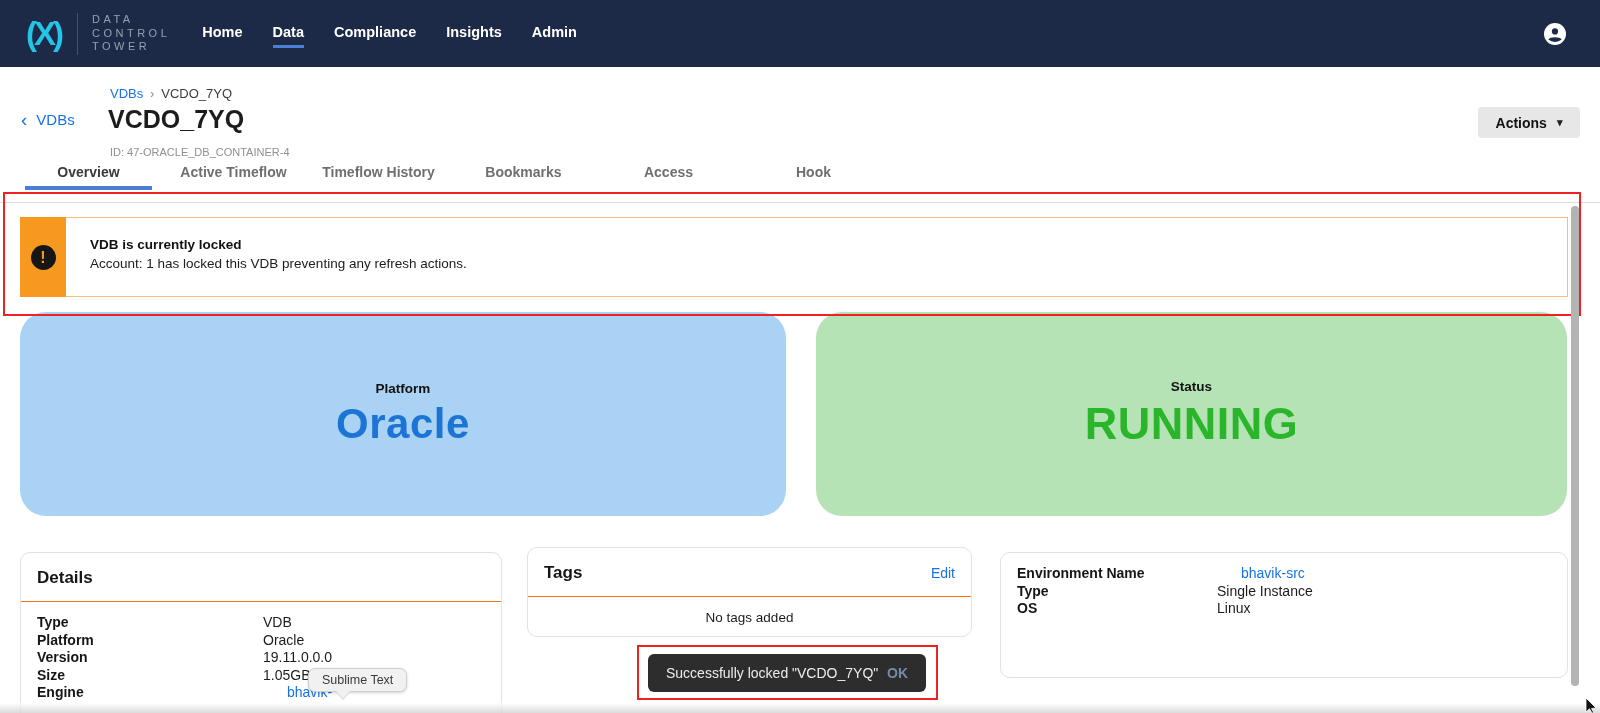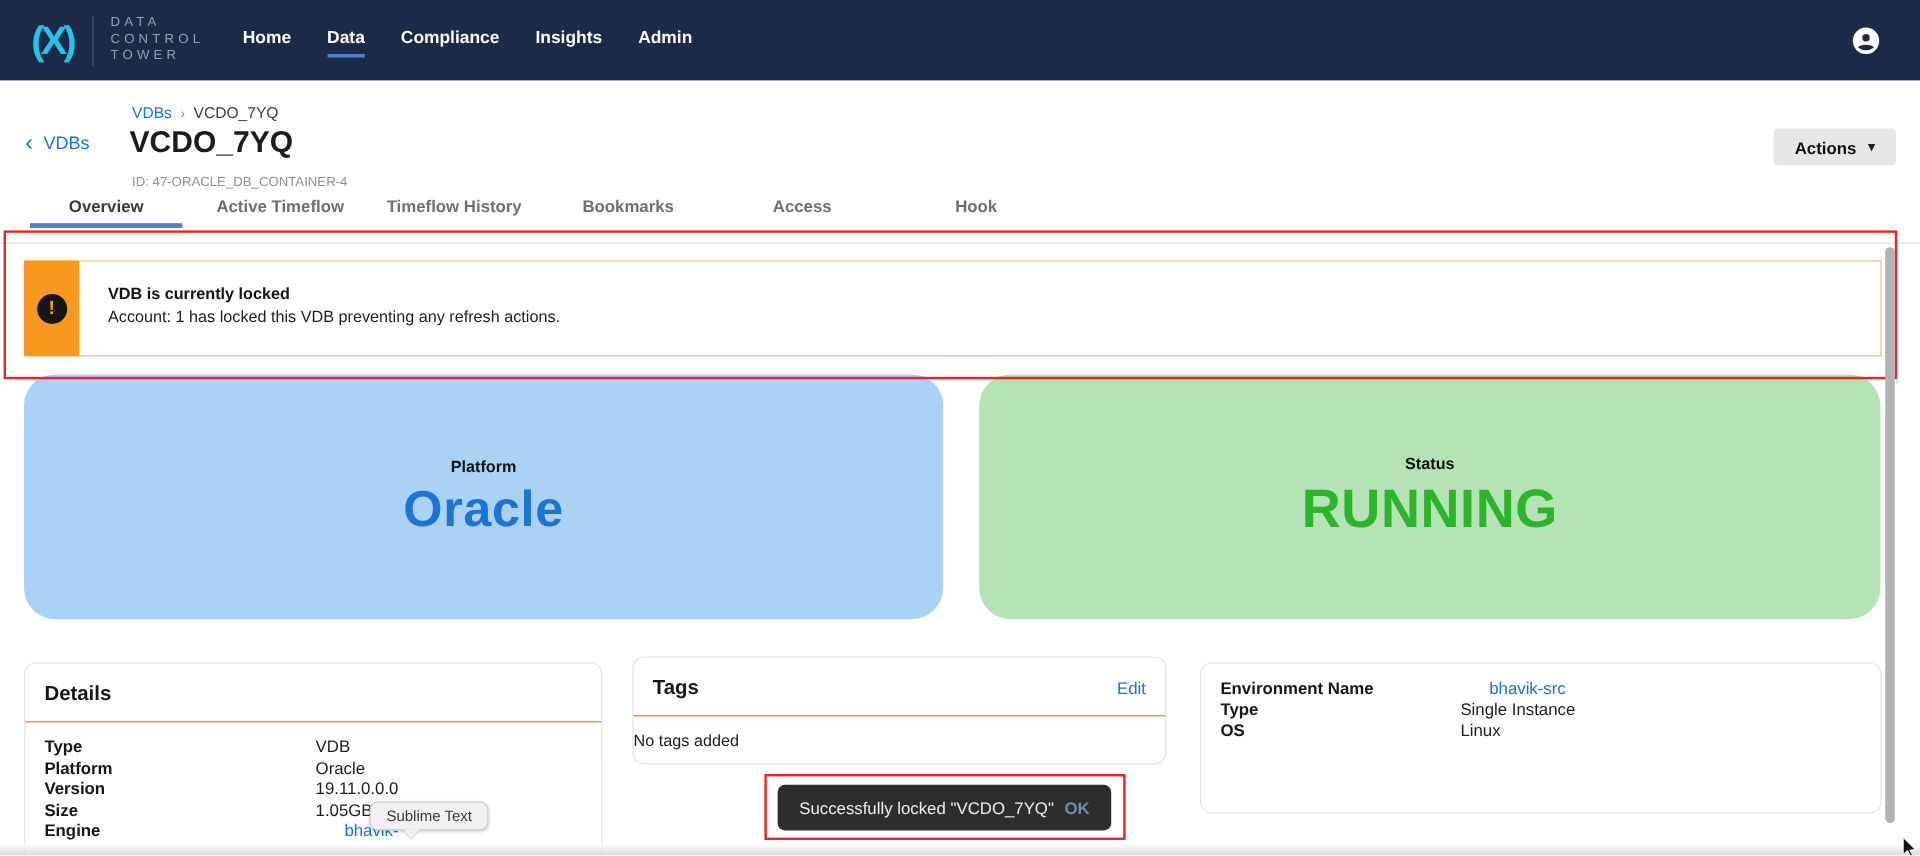--- a/index.html
+++ b/index.html
@@ -75,21 +75,21 @@
   .panel-tags { left:527px; top:547px; width:445px; height:90px; }
   .panel-env { left:1000px; top:552px; width:568px; height:126px; }
   .panel-header { padding:15px 16px 13px 16px; font-size:17px; font-weight:700; color:#161616; border-bottom:1px solid #f97316; display:flex; align-items:center; justify-content:space-between; }
   .edit-link { font-size:14px; font-weight:400; color: var(--link-blue, #1673e6); text-decoration:none; }
   .rows { padding:12px 16px 0 16px; font-size:14px; line-height:17.5px; color:#1c1c1c; }
   .row { display:flex; }
   .row-label { font-weight:700; color:#161616; }
   .panel-details .row-label { width:226px; }
   .panel-env .row-label { width:200px; }
   .val-link { color: var(--link-blue, #1673e6); text-decoration:none;padding-left:24px; }
-  .tags-empty { padding-top:13px; font-size:13.5px; color:#1c1c1c; }
+  .tags-empty { text-align:center; padding-top:13px; font-size:13.5px; color:#1c1c1c; }
 
   
   .toast {
     position:absolute; left:648px; top:654px; width:278px; height:38px;
     background: var(--toast-bg, #2d2d2d); border-radius:6px; color:#ededed;
     display:flex; align-items:center; padding:0 18px; font-size:14px;
   }
   .toast-ok { margin-left:auto; background:none; border:none; cursor:pointer; color: var(--toast-ok, #7589a9); font-family:inherit; font-size:14px; font-weight:700; }
 
   

